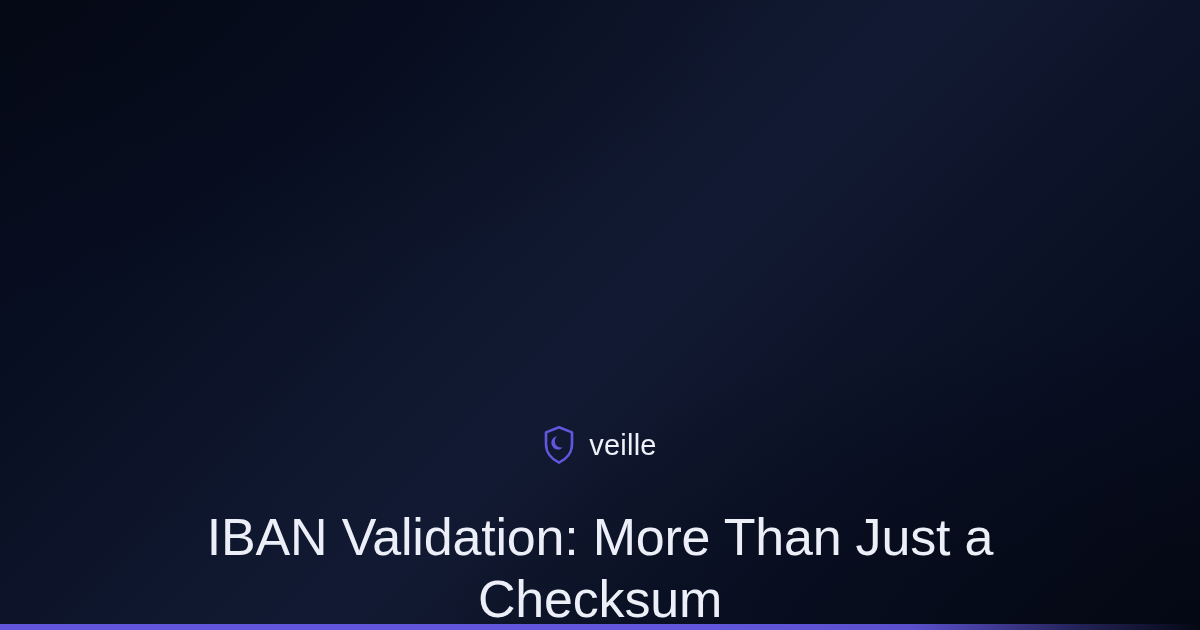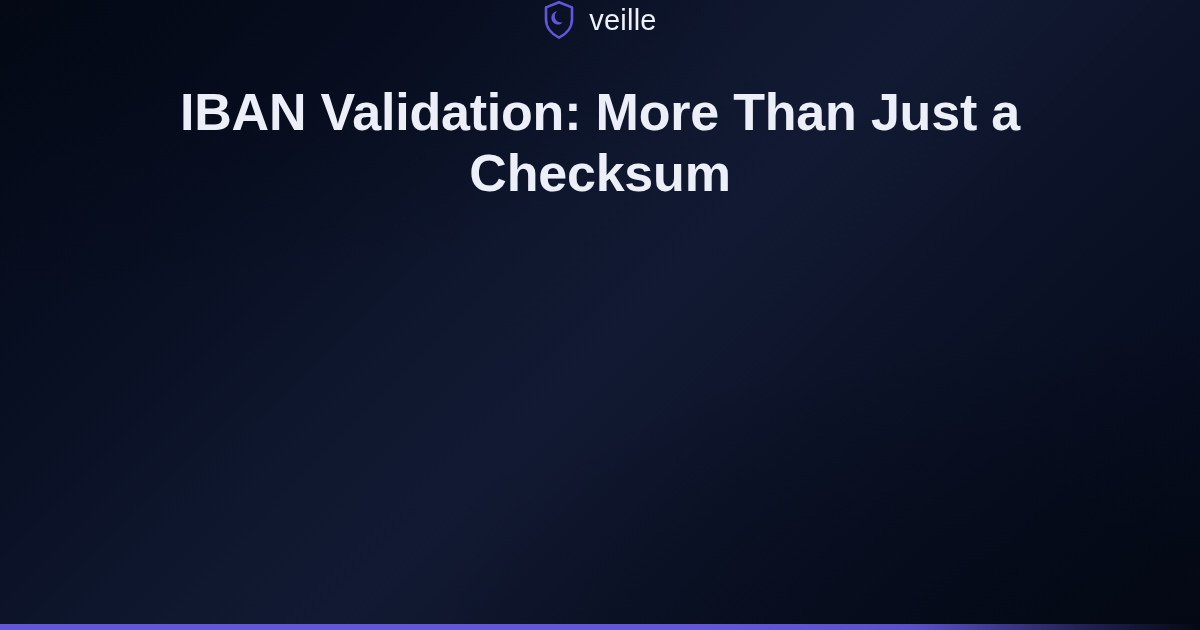--- a/index.html
+++ b/index.html
@@ -15,21 +15,21 @@
   }
 
   .og-card {
     position: relative;
     width: 1200px;
     height: 630px;
     box-sizing: border-box;
     display: flex;
     flex-direction: column;
     align-items: center;
-    justify-content: flex-start;
+    justify-content: flex-end;
     background-color: #070d1e;
     background-image:
       linear-gradient(135deg,
         #050a19 0%,
         #080f22 22%,
         #101830 44%,
         #121a33 52%,
         #0c1328 68%,
         #070d1f 86%,
         #050a18 100%);
@@ -78,21 +78,21 @@
   }
 
   
   .title {
     max-width: 1020px;
     padding: 0 40px;
     box-sizing: border-box;
     text-align: center;
     font-size: 52px;
     line-height: 1.18;
-    font-weight: 700;
+    font-weight: 400;
     color: #eceff7;
     letter-spacing: -0.2px;
     margin: 0;
     word-wrap: break-word;
   }
 
   
   .accent-bar {
     position: absolute;
     left: 0;

